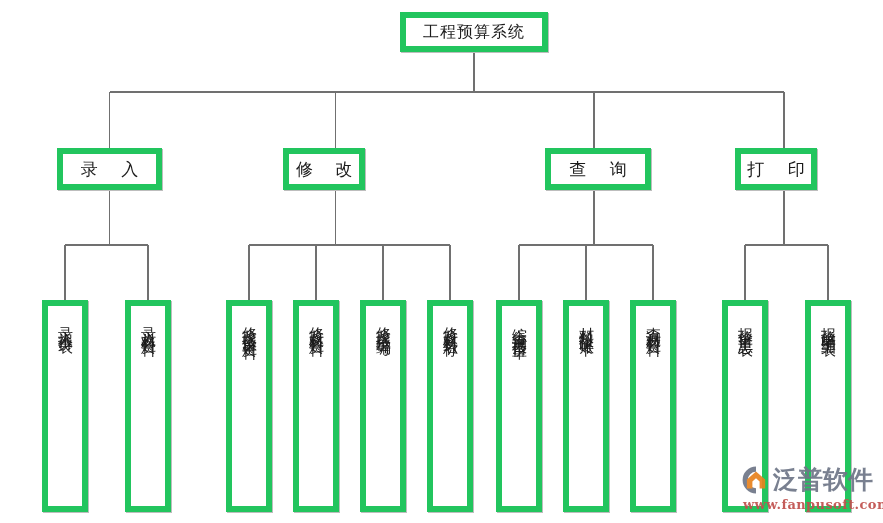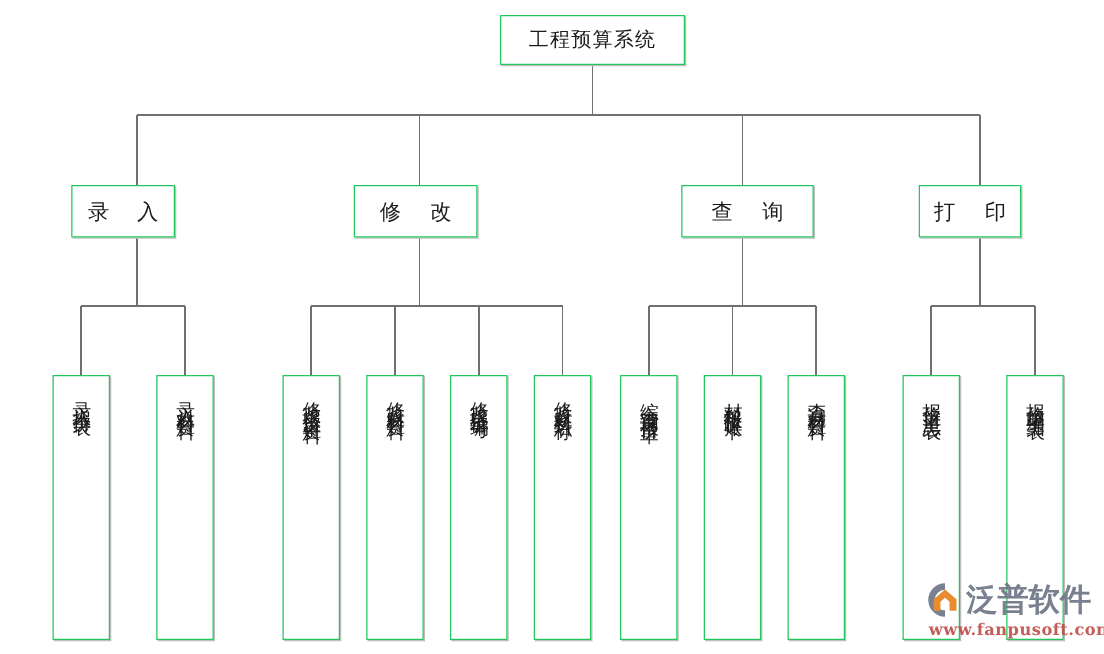--- a/index.html
+++ b/index.html
@@ -23,21 +23,21 @@
     left: 0;
     top: 0;
     width: 883px;
     height: 523px;
     pointer-events: none;
   }
   .node {
     position: absolute;
     box-sizing: border-box;
     background: #ffffff;
-    border: 1px solid #22c55e;
+    border: 6px solid #22c55e;
     box-shadow: 1px 1px 0 0 #bdbdbd;
     display: flex;
     z-index: 2;
   }
   .node.root {
     align-items: center;
     justify-content: center;
   }
   .node.root .node-label {
     font-size: 16px;
@@ -141,30 +141,30 @@
       <line x1="784" y1="190" x2="784" y2="245" stroke="#707070" stroke-width="1.4" shape-rendering="crispEdges"></line>
       <line x1="745" y1="245" x2="828" y2="245" stroke="#707070" stroke-width="1.4" shape-rendering="crispEdges"></line>
       <line x1="745" y1="245" x2="745" y2="300" stroke="#707070" stroke-width="1.4" shape-rendering="crispEdges"></line>
       <line x1="828" y1="245" x2="828" y2="300" stroke="#707070" stroke-width="1.4" shape-rendering="crispEdges"></line>
     </svg>
 
   <div id="nodes">
       <div class="node root" style="left: 400px; top: 12px; width: 148px; height: 40px;">
         <span class="node-label">工程预算系统</span>
       </div>
-      <div class="node group" style="left: 57px; top: 148px; width: 83px; height: 42px; font-family: Liberation Serif, serif;">
+      <div class="node group" style="left: 57px; top: 148px; width: 105px; height: 42px;">
         <span class="node-label">录 入</span>
       </div>
       <div class="node leaf" style="left: 42px; top: 300px; width: 46px; height: 212px;">
         <span class="node-label">录入报价表</span>
       </div>
       <div class="node leaf" style="left: 125px; top: 300px; width: 46px; height: 212px;">
         <span class="node-label">录入材料资料</span>
       </div>
-      <div class="node group" style="left: 283px; top: 148px; width: 99px; height: 42px;">
+      <div class="node group" style="left: 283px; top: 148px; width: 82px; height: 42px; font-family: Liberation Serif, serif;">
         <span class="node-label">修 改</span>
       </div>
       <div class="node leaf" style="left: 226px; top: 300px; width: 46px; height: 212px;">
         <span class="node-label">修改报价单资料</span>
       </div>
       <div class="node leaf" style="left: 293px; top: 300px; width: 46px; height: 212px;">
         <span class="node-label">修改材料资料</span>
       </div>
       <div class="node leaf" style="left: 360px; top: 300px; width: 46px; height: 212px;">
         <span class="node-label">修改报价编号</span>

